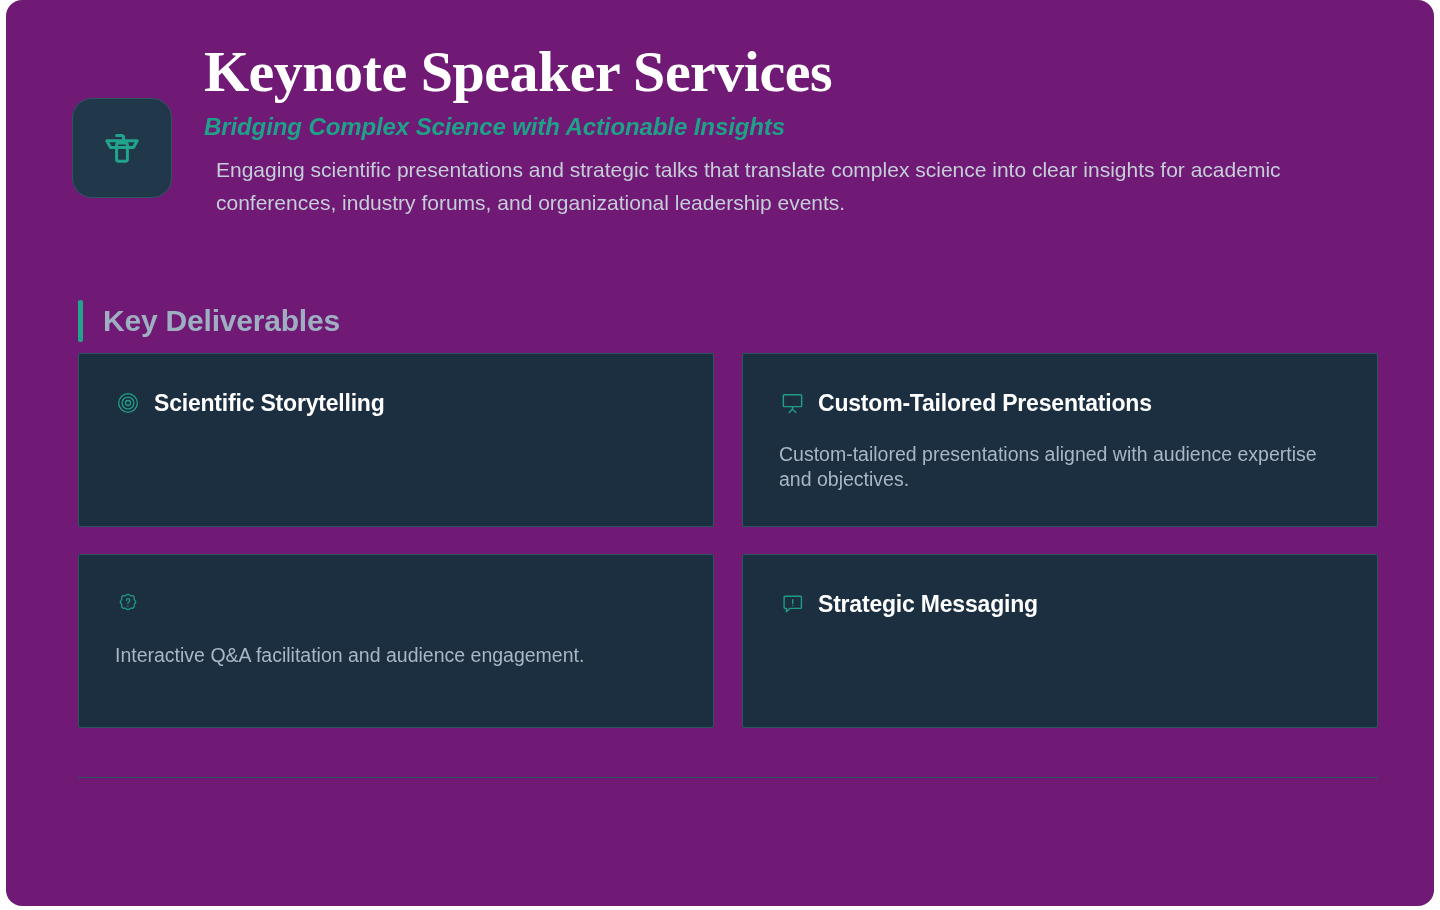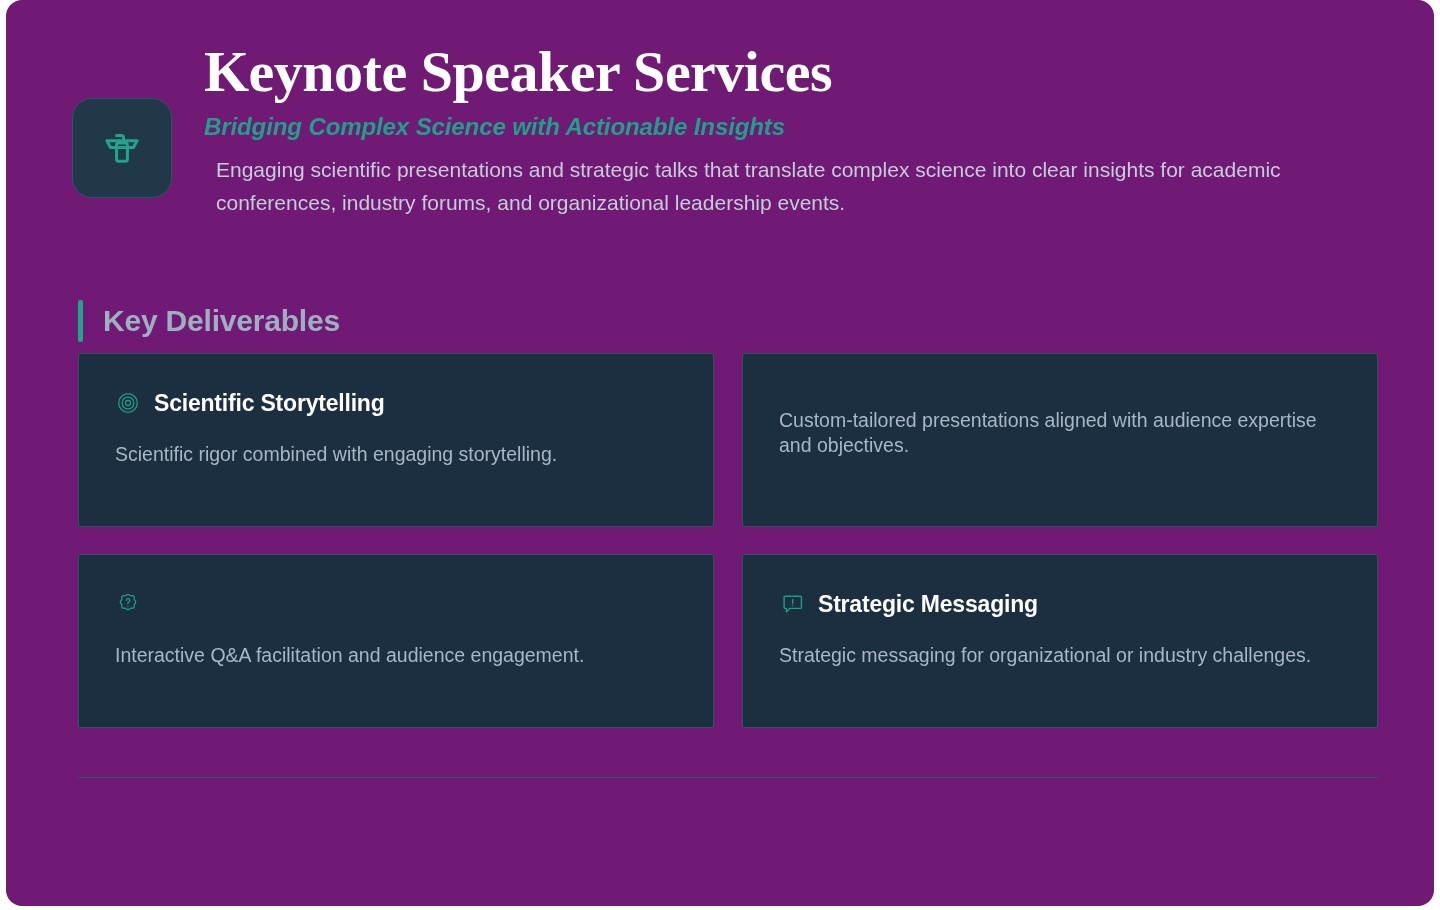--- a/index.html
+++ b/index.html
@@ -195,24 +195,34 @@
       <div class="card-head">
         <span class="card-icon">
           <svg width="24" height="24" viewBox="0 0 24 24" fill="none" stroke="#1f9d87" stroke-width="1.3">
             <circle cx="12" cy="12" r="9.3"></circle>
             <circle cx="12" cy="12" r="5.9"></circle>
             <circle cx="12" cy="12" r="2.5"></circle>
           </svg>
         </span>
         <span class="card-title">Scientific Storytelling</span>
       </div>
-      <div class="card-desc">Scientific rigor combined with engaging storytelling.</div>
-    </div>
-
-    <div class="card">
+    </div>
+
+    <div class="card">
+      <div class="card-head">
+        <span class="card-icon">
+          <svg width="25" height="25" viewBox="0 0 24 24" fill="none" stroke="#1f9d87" stroke-width="1.4" stroke-linecap="round" stroke-linejoin="round">
+            <rect x="3.2" y="3.6" width="17.6" height="11.4" rx="0.9"></rect>
+            <path d="M12 15v2.6"></path>
+            <path d="M12 17.6 8.8 20.6"></path>
+            <path d="M12 17.6 15.2 20.6"></path>
+          </svg>
+        </span>
+        <span class="card-title">Custom-Tailored Presentations</span>
+      </div>
       <div class="card-desc">Custom-tailored presentations aligned with audience expertise and objectives.</div>
     </div>
 
     <div class="card">
       <div class="card-head">
         <span class="card-icon">
           <svg width="24" height="24" viewBox="0 0 24 24" fill="none" stroke="#1f9d87" stroke-width="1.3" stroke-linecap="round" stroke-linejoin="round">
             <path d="M12 2.3a2 2 0 0 1 1.6.8 2 2 0 0 0 2.1.7 2 2 0 0 1 2.5 2.5 2 2 0 0 0 .7 2.1 2 2 0 0 1 0 3.2 2 2 0 0 0-.7 2.1 2 2 0 0 1-2.5 2.5 2 2 0 0 0-2.1.7 2 2 0 0 1-3.2 0 2 2 0 0 0-2.1-.7 2 2 0 0 1-2.5-2.5 2 2 0 0 0-.7-2.1 2 2 0 0 1 0-3.2 2 2 0 0 0 .7-2.1 2 2 0 0 1 2.5-2.5 2 2 0 0 0 2.1-.7A2 2 0 0 1 12 2.3z"></path>
             <path d="M10.4 8.4a1.7 1.7 0 1 1 2.3 1.6c-.5.2-.8.7-.8 1.3v.4"></path>
             <path d="M11.9 14.2h.01"></path>
@@ -226,20 +236,19 @@
       <div class="card-head">
         <span class="card-icon">
           <svg width="24" height="24" viewBox="0 0 24 24" fill="none" stroke="#1f9d87" stroke-width="1.4" stroke-linecap="round" stroke-linejoin="round">
             <path d="M20.4 4.2H5.1a1 1 0 0 0-1 1v10.2a1 1 0 0 0 1 1h1.3v3.4l3.4-3.4h10.6a1 1 0 0 0 1-1V5.2a1 1 0 0 0-1-1z"></path>
             <path d="M12.7 7.6v4"></path>
             <path d="M12.7 13.6h.01"></path>
           </svg>
         </span>
         <span class="card-title">Strategic Messaging</span>
       </div>
-      <div class="card-desc">Strategic messaging for organizational or industry challenges.</div>
     </div>
 
   </div>
 
   <div class="divider"></div>
 
 </div>
 
 </body></html>

